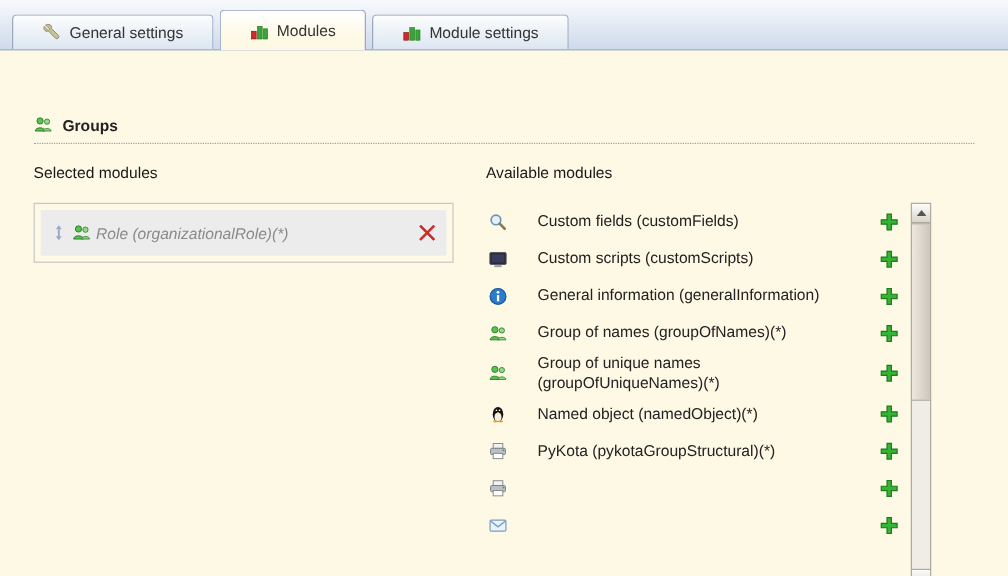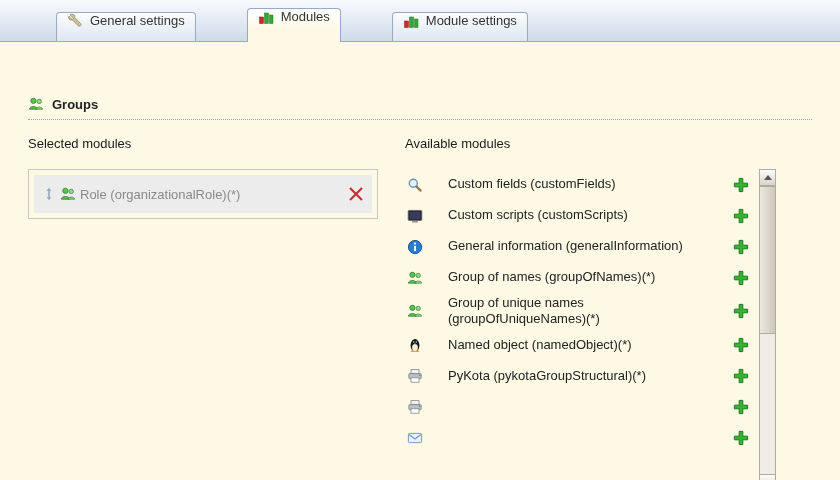--- a/index.html
+++ b/index.html
@@ -10,26 +10,26 @@
     background:#fdf9e4;
   }
   
   .tabbar {
     height:42px; width:840px;
     background:linear-gradient(#f8fafd, #cfdaea);
     border-bottom:1px solid #97a9c4;
     display:flex; align-items:flex-end; padding-left:10px;
   }
   .tab {
-    display:flex; align-items:flex-start; gap:7px;
-    height:29px; padding:0 10px; margin-right:5px;
+    display:flex; align-items:center; gap:7px;
+    height:29px; padding:0 24px; margin-right:5px;
     border:1px solid #9aa9c0; border-bottom:none;
     border-radius:4px 4px 0 0;
     background:linear-gradient(#fcfdfe,#dde6f1);
-    color:#333; cursor:pointer; white-space:nowrap;margin-left:46px;
+    color:#333; cursor:pointer; white-space:nowrap;
   }
   .tab.active {
     height:34px; margin-bottom:-1px; z-index:2; position:relative;
     background:linear-gradient(#ffffff 0%, #fdf9e4 70%);
     border-color:#97a9c4;
   }
   .i16 { width:16px; height:16px; display:block; }
   .i14 { width:14px; height:14px; display:block; }
   
   .content { padding:22px 28px 0 28px; }
@@ -41,21 +41,21 @@
   .columns { display:flex; margin-top:6px; }
   .col-left { width:350px; margin-right:27px; }
   .col-right { width:372px; }
   .col-title { margin-bottom:18px; color:#1a1a1a; }
   
   .selected-box {
     border:1px solid #c6c6c6; background:#fdf9e4; padding:5px;
   }
   .selected-row {
     background:#ececec; height:38px;
-    display:flex; align-items:center; gap:4px; padding:0 8px;
+    display:flex; align-items:center; gap:4px; padding:0 8px;font-style:italic;
   }
   .selected-row .label { color:#8a8a8a; flex:1; }
   .drag-handle { cursor:grab; }
   .del-btn, .add-btn { cursor:pointer; border:none; background:none; padding:0; }
   
   .avail-wrap { display:flex; }
   .avail-list { width:354px; }
   .avail-row {
     display:flex; align-items:center; gap:25px;
     min-height:31px; padding:2px 10px 2px 2px;

